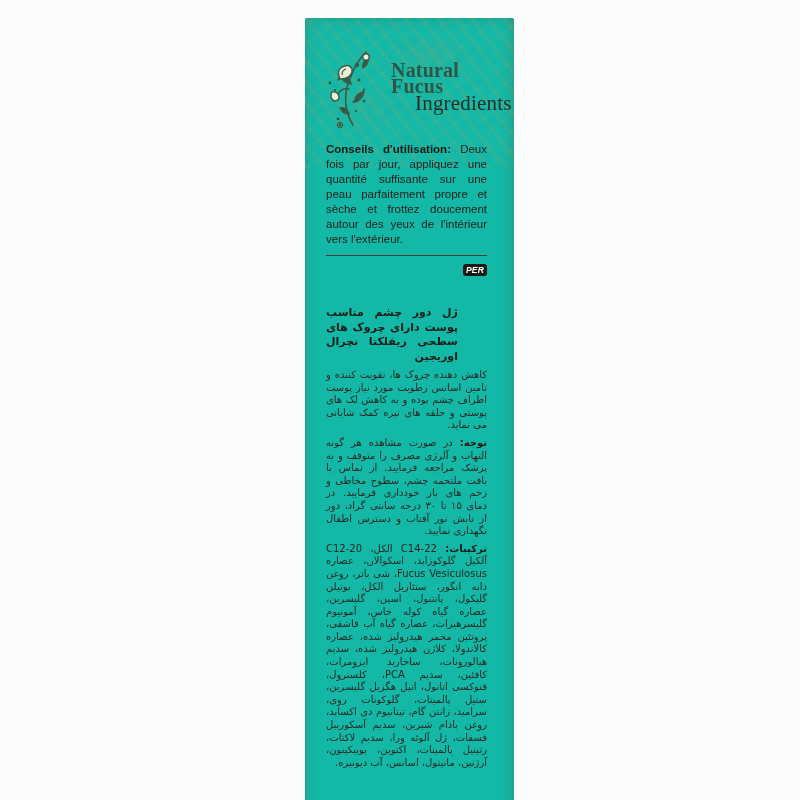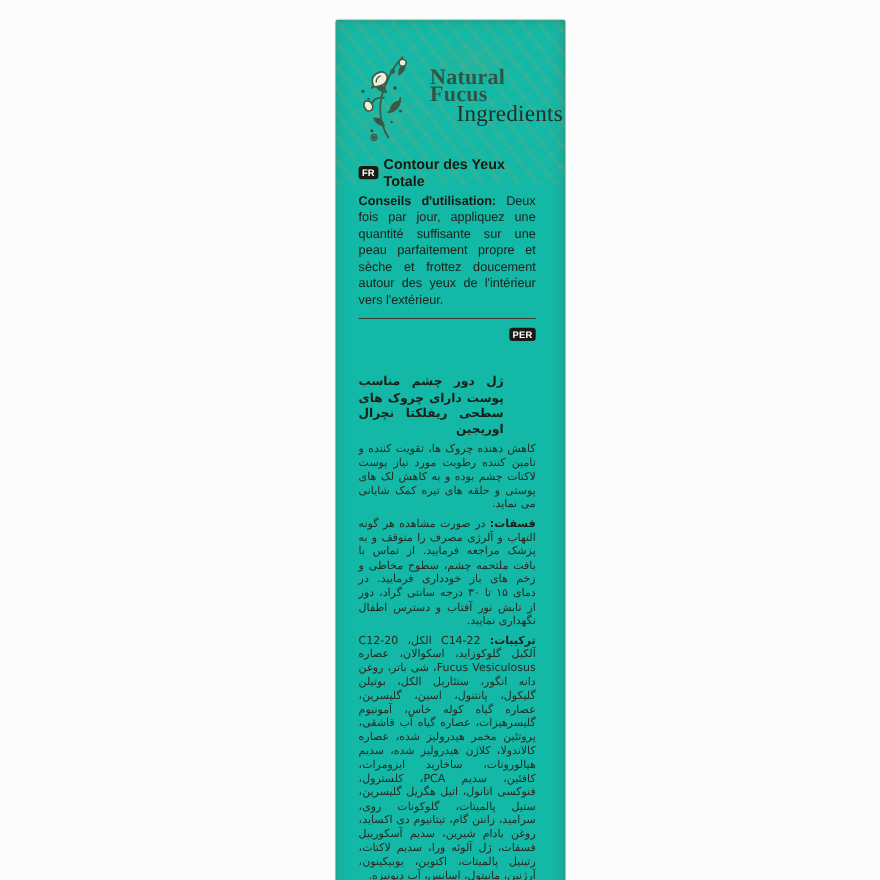--- a/index.html
+++ b/index.html
@@ -52,21 +52,21 @@
     margin:4px 0 0;font-size:11.5px;line-height:15px;
     text-align:justify;color:#21211c;
   }
   .fr-body b{color:#191914;margin-top:31px;}
 
   .divider{border:none;border-top:1.6px solid #403f36;margin:8px 0 6px;}
 
   
   .per-section{direction:rtl;font-family:"DejaVu Sans", sans-serif;}
   .per-title-line{align-items:flex-start;}
-  .per-title-line .badge{margin-top:2px;font-family:"Liberation Sans", sans-serif;}
+  .per-title-line .badge{margin-top:2px;font-family:"Liberation Sans", sans-serif;font-style:italic;}
   .per-title{font-weight:bold;font-size:11px;line-height:14.5px;color:#1d1d18;text-align:justify;margin-top:44px;}
   .per-section p{
     margin:5px 0 0;font-size:10px;line-height:12.6px;
     text-align:justify;color:#282822;
   }
   .per-section p b{color:#1d1d18;}
 </style>
 </head>
 <body>
 
@@ -114,33 +114,29 @@
       </svg>
       <div class="logo-divider"></div>
       <div class="logo-text">
         <div class="ln">Natural</div>
         <div class="ln">Fucus</div>
         <div class="ing">Ingredients</div>
       </div>
     </div>
 
     <div class="fr-section">
-      <div class="lang-line">
-        <span class="badge">FR</span>
-        <span class="lang-title">Contour des Yeux Totale</span>
-      </div>
       <p class="fr-body"><b>Conseils d'utilisation:</b> <span>Deux fois par jour, appliquez une quantité suffisante sur une peau parfaitement propre et sèche et frottez doucement autour des yeux de l'intérieur vers l'extérieur.</span></p>
     </div>
 
     <hr class="divider">
 
     <div class="per-section" dir="rtl" lang="fa">
       <div class="lang-line per-title-line">
         <span class="badge">PER</span>
         <span class="per-title">ژل دور چشم مناسب پوست دارای چروک های سطحی ریفلکتا نچرال اوریجین</span>
       </div>
-      <p>کاهش دهنده چروک ها، تقویت کننده و تامین کننده رطوبت مورد نیاز پوست لاکتات چشم بوده و به کاهش لک های پوستی و حلقه های تیره کمک شایانی می نماید.</p>
-      <p><b>فسفات:</b> <span>در صورت مشاهده هر گونه التهاب و آلرژی مصرف را متوقف و به پزشک مراجعه فرمایید. از تماس با بافت ملتحمه چشم، سطوح مخاطی و زخم های باز خودداری فرمایید. در دمای ۱۵ تا ۳۰ درجه سانتی گراد، دور از تابش نور آفتاب و دسترس اطفال نگهداری نمایید.</span></p>
+      <p>کاهش دهنده چروک ها، تقویت کننده و تامین اسانس رطوبت مورد نیاز پوست اطراف چشم بوده و به کاهش لک های پوستی و حلقه های تیره کمک شایانی می نماید.</p>
+      <p><b>توجه:</b> <span>در صورت مشاهده هر گونه التهاب و آلرژی مصرف را متوقف و به پزشک مراجعه فرمایید. از تماس با بافت ملتحمه چشم، سطوح مخاطی و زخم های باز خودداری فرمایید. در دمای ۱۵ تا ۳۰ درجه سانتی گراد، دور از تابش نور آفتاب و دسترس اطفال نگهداری نمایید.</span></p>
       <p><b>ترکیبات:</b> <span>C14-22 الکل، C12-20 آلکیل گلوکوزاید، اسکوالان، عصاره Fucus Vesiculosus، شی باتر، روغن دانه انگور، ستئاریل الکل، بوتیلن گلیکول، پانتنول، اسین، گلیسرین، عصاره گیاه کوله خاس، آمونیوم گلیسرهیزات، عصاره گیاه آب قاشقی، پروتئین مخمر هیدرولیز شده، عصاره کالاندولا، کلاژن هیدرولیز شده، سدیم هیالورونات، ساخارید ایزومرات، کافئین، سدیم PCA، کلسترول، فنوکسی اتانول، اتیل هگزیل گلیسرین، ستیل پالمیتات، گلوکونات روی، سرامید، زانتن گام، تیتانیوم دی اکساید، روغن بادام شیرین، سدیم آسکوربیل فسفات، ژل آلوئه ورا، سدیم لاکتات، رتینیل پالمیتات، اکتوین، یوبیکینون، آرژنین، مانیتول، اسانس، آب دیونیزه.</span></p>
     </div>
 
   </div>
 </div>
 
 </body></html>

